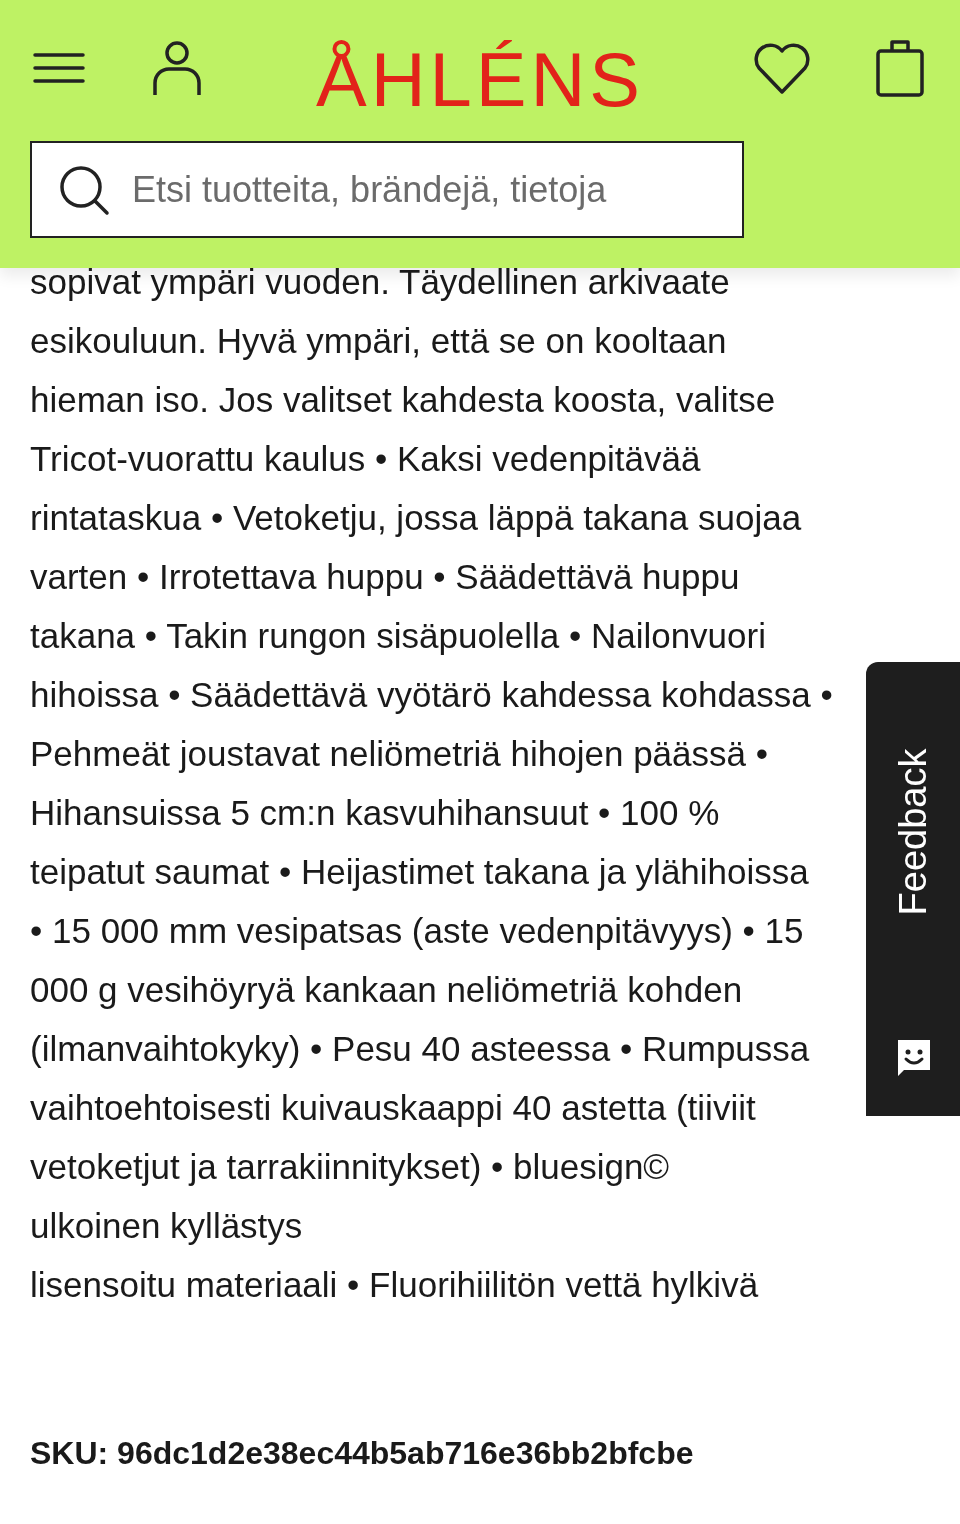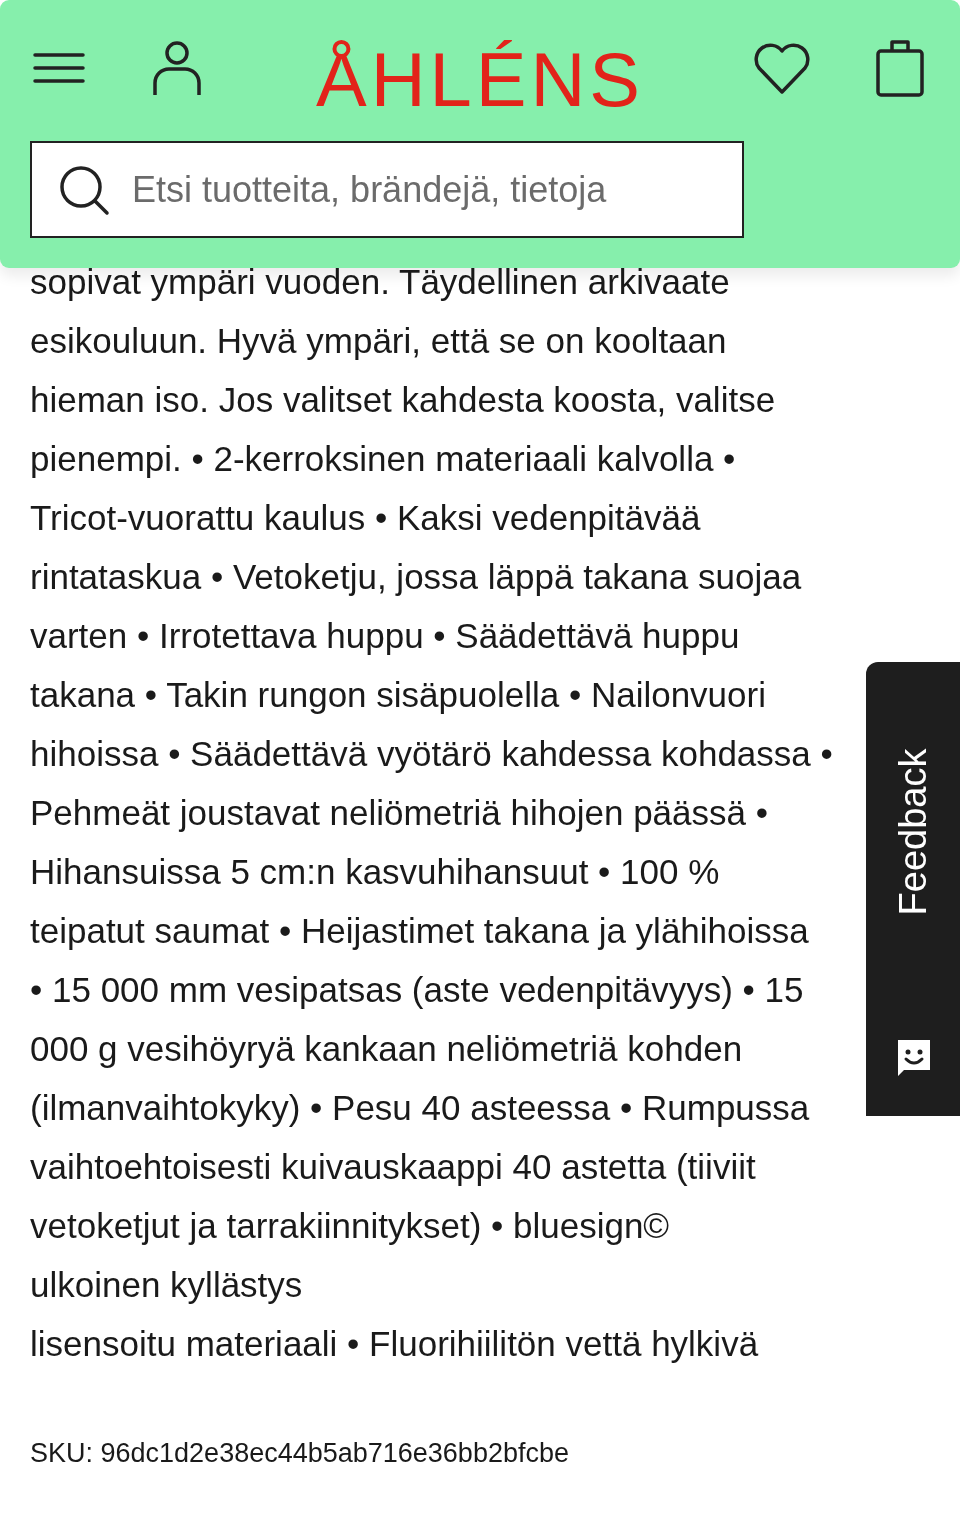--- a/index.html
+++ b/index.html
@@ -1,23 +1,22 @@
 <!DOCTYPE html>
 <html><head>
 <meta charset="utf-8">
 <style>
   * { box-sizing: border-box; margin: 0; padding: 0; }
   html, body { width: 960px; height: 1524px; background: #ffffff; overflow: hidden; }
   body { font-family: "Liberation Sans", "DejaVu Sans", sans-serif; color: #1a1a1a; position: relative; }
 
   .header {
     position: absolute; left: 0; top: 0; width: 960px; height: 268px;
-    background: #86efac; z-index: 5;
+    background: #bef264; z-index: 5;
     box-shadow: 0 8px 14px rgba(0,0,0,0.08);
-    border-radius: 9px;
   }
   .icon-btn { position: absolute; display: flex; align-items: center; justify-content: center; cursor: pointer; }
   .menu-btn { left: 28px; top: 44px; width: 62px; height: 52px; }
   .user-btn { left: 146px; top: 40px; width: 62px; height: 62px; }
   .fav-btn { left: 750px; top: 40px; width: 64px; height: 62px; }
   .bag-btn { left: 868px; top: 38px; width: 64px; height: 64px; }
 
   .logo {
     position: absolute; left: 300px; top: 28px; width: 360px; height: 90px;
     display: flex; align-items: flex-end; justify-content: center;
@@ -37,21 +36,21 @@
     margin-left: 18px; flex: 1; height: 60px;
   }
   .search input::placeholder { color: #6b6b6b; }
 
   .content {
     position: absolute; left: 30px; top: 252px; width: 890px;
     font-size: 35px; line-height: 59px; color: #1a1a1a;
   }
   .desc { white-space: normal; }
   .desc .line { display: block; white-space: nowrap; height: 59px; }
-  .sku { position: absolute; left: 30px; top: 1423px; font-size: 27px; line-height: 60px; color: #1a1a1a; white-space: nowrap; }
+  .sku { position: absolute; left: 30px; top: 1423px; font-size: 32px; line-height: 60px; color: #1a1a1a; white-space: nowrap; font-weight: bold; }
 
   .feedback {
     position: absolute; left: 866px; top: 662px; width: 94px; height: 454px;
     background: #1e1e1e; border-top-left-radius: 12px; z-index: 6; cursor: pointer;
   }
   .feedback .label {
     position: absolute; left: 47px; top: 170px;
     transform: translate(-50%, -50%) rotate(-90deg);
     color: #fff; font-family: "Liberation Sans", sans-serif; font-size: 38px; white-space: nowrap;
   }
@@ -114,21 +113,20 @@
     </span>
     <input type="text" placeholder="Etsi tuotteita, brändejä, tietoja" style="">
   </div>
 </div>
 
 <div class="content">
   <div class="desc">
     <span class="line">sopivat ympäri vuoden. Täydellinen arkivaate</span>
     <span class="line">esikouluun. Hyvä ympäri, että se on kooltaan</span>
     <span class="line">hieman iso. Jos valitset kahdesta koosta, valitse</span>
-    <span class="line">pienempi. • 2-kerroksinen materiaali kalvolla •</span>
     <span class="line">Tricot-vuorattu kaulus • Kaksi vedenpitävää</span>
     <span class="line">rintataskua • Vetoketju, jossa läppä takana suojaa</span>
     <span class="line">varten • Irrotettava huppu • Säädettävä huppu</span>
     <span class="line">takana • Takin rungon sisäpuolella • Nailonvuori</span>
     <span class="line">hihoissa • Säädettävä vyötärö kahdessa kohdassa •</span>
     <span class="line">Pehmeät joustavat neliömetriä hihojen päässä •</span>
     <span class="line">Hihansuissa 5 cm:n kasvuhihansuut • 100 %</span>
     <span class="line">teipatut saumat • Heijastimet takana ja ylähihoissa</span>
     <span class="line">• 15 000 mm vesipatsas (aste vedenpitävyys) • 15</span>
     <span class="line">000 g vesihöyryä kankaan neliömetriä kohden</span>

